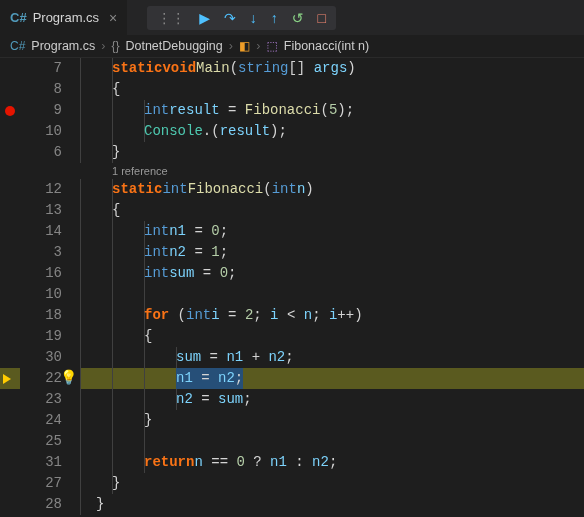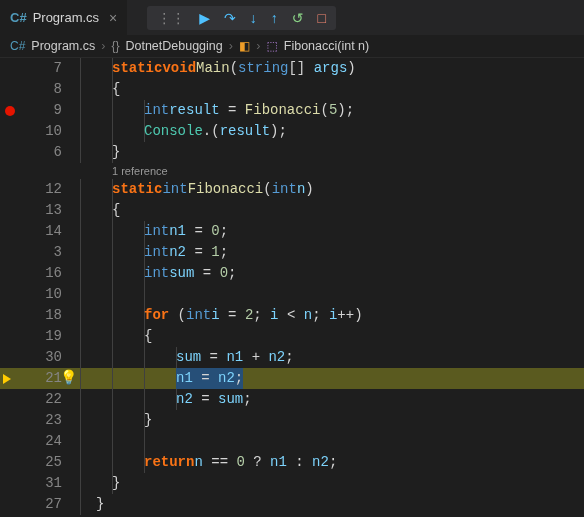--- a/index.html
+++ b/index.html
@@ -217,21 +217,20 @@
     <div class="line-num" style="height:16px"></div>
     <div class="line-num">12</div>
     <div class="line-num">13</div>
     <div class="line-num">14</div>
     <div class="line-num">3</div>
     <div class="line-num">16</div>
     <div class="line-num">10</div>
     <div class="line-num">18</div>
     <div class="line-num">19</div>
     <div class="line-num">30</div>
-    <div class="line-num current-line">21</div>
     <div class="line-num">22</div>
     <div class="line-num">23</div>
     <div class="line-num">24</div>
     <div class="line-num">25</div>
     <div class="line-num">31</div>
     <div class="line-num">27</div>
     <div class="line-num">28</div>
 
   </div>
   <div class="code-area">

